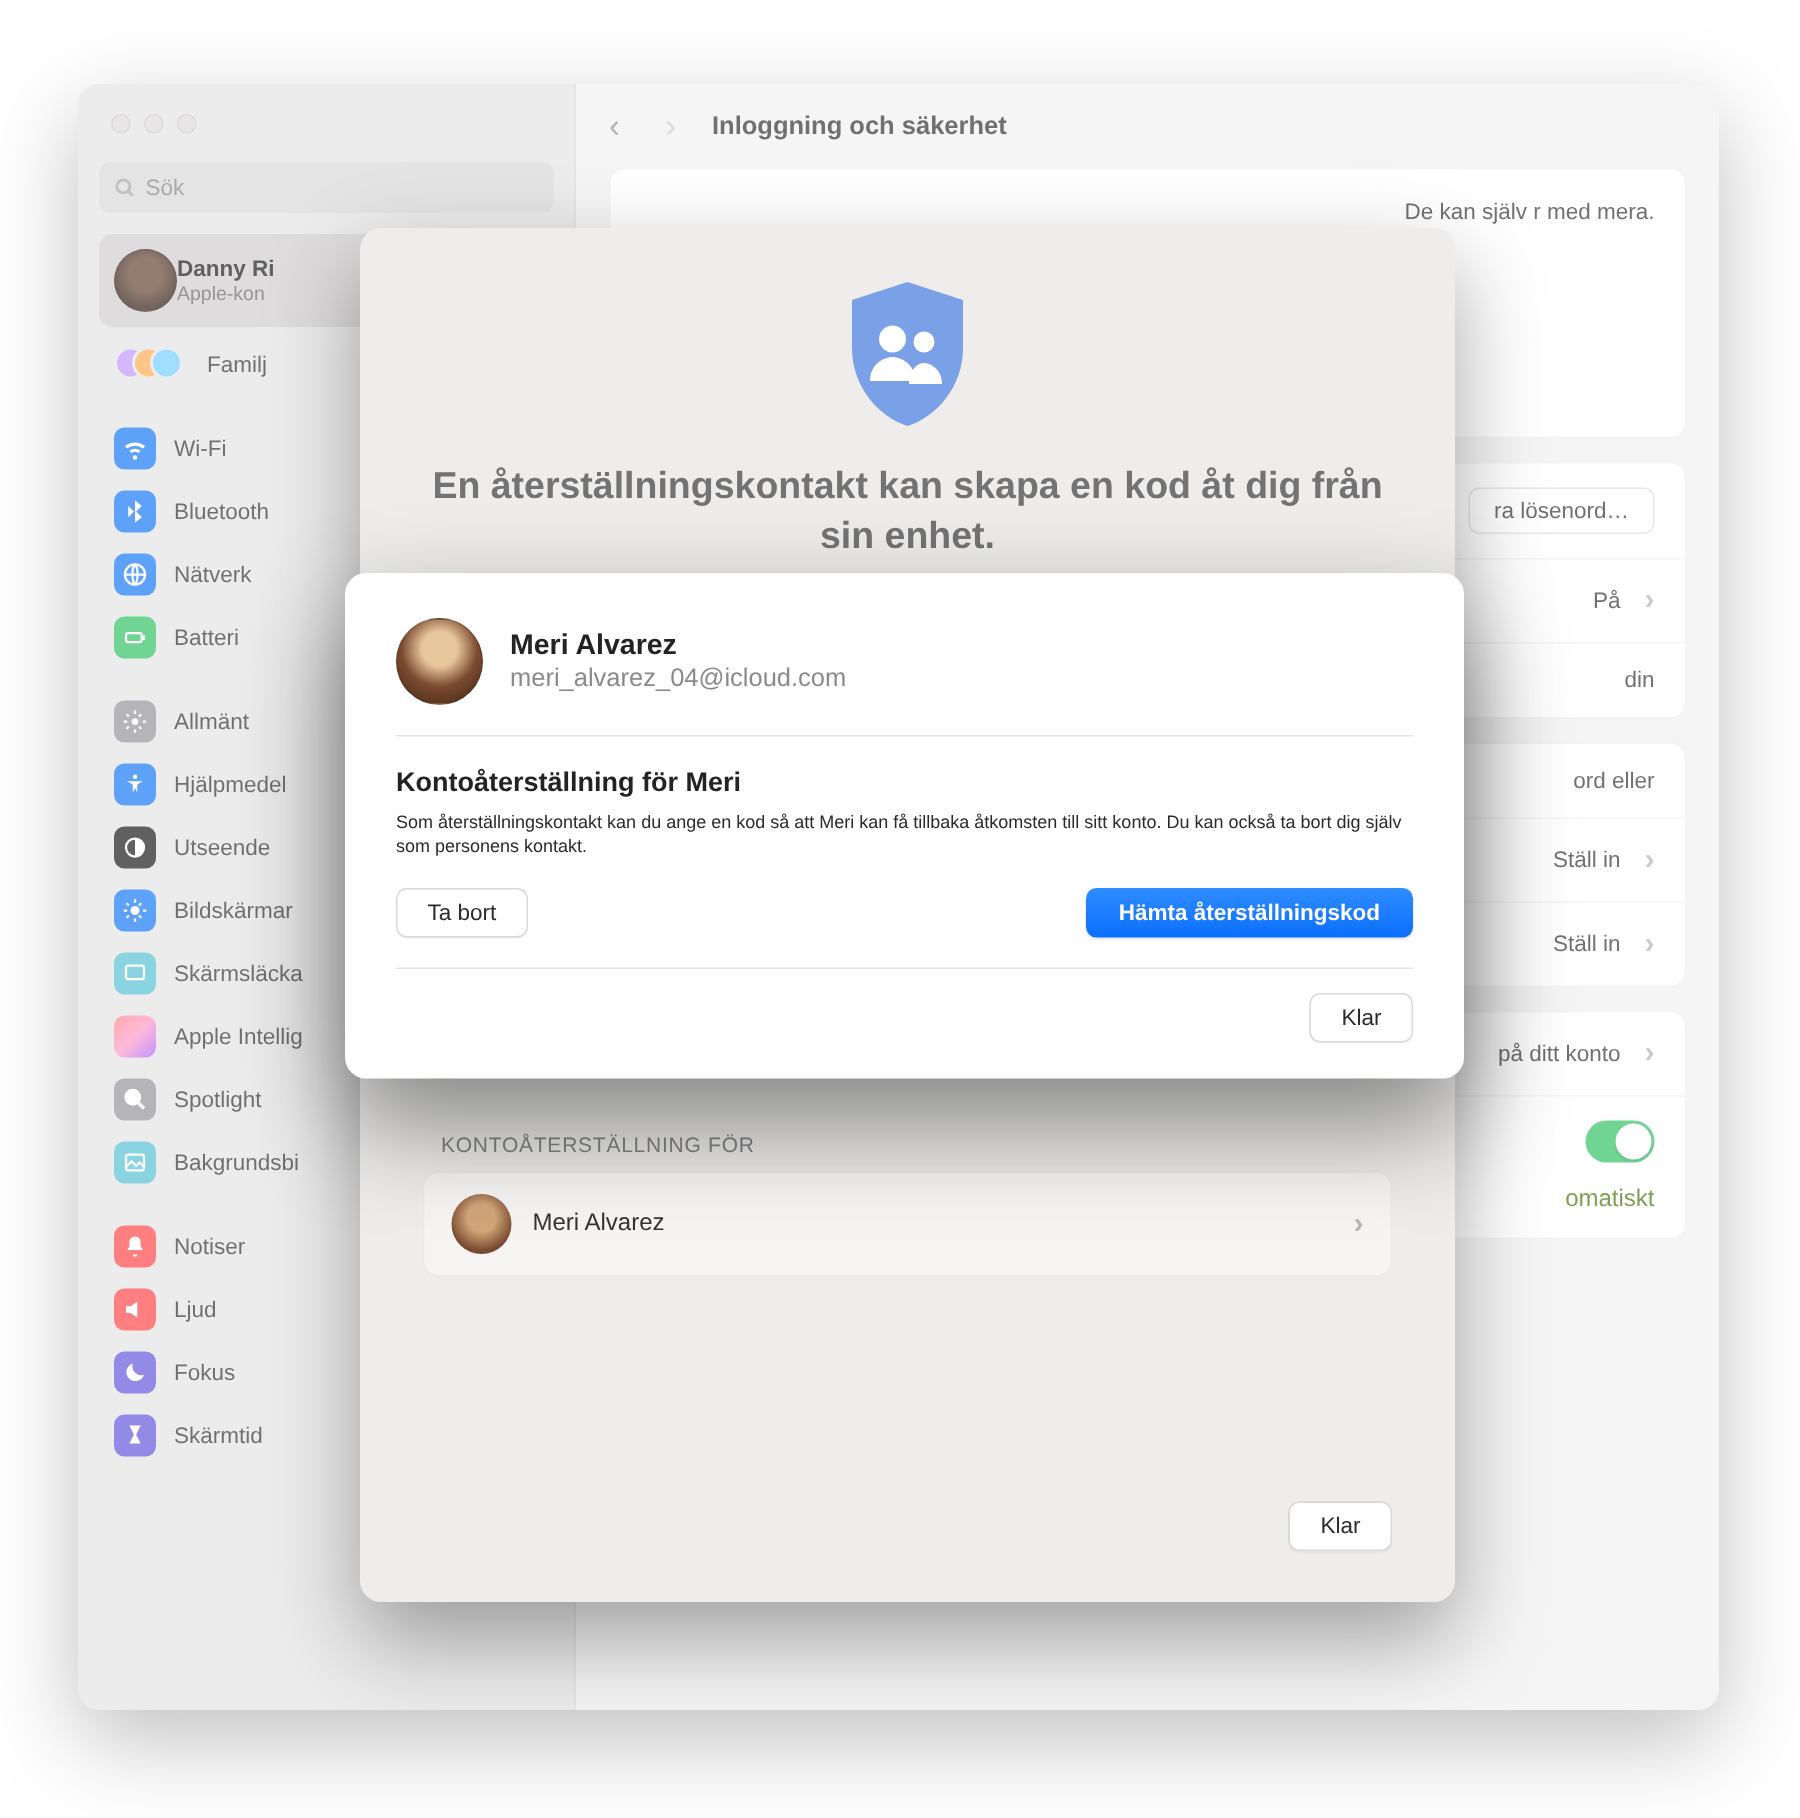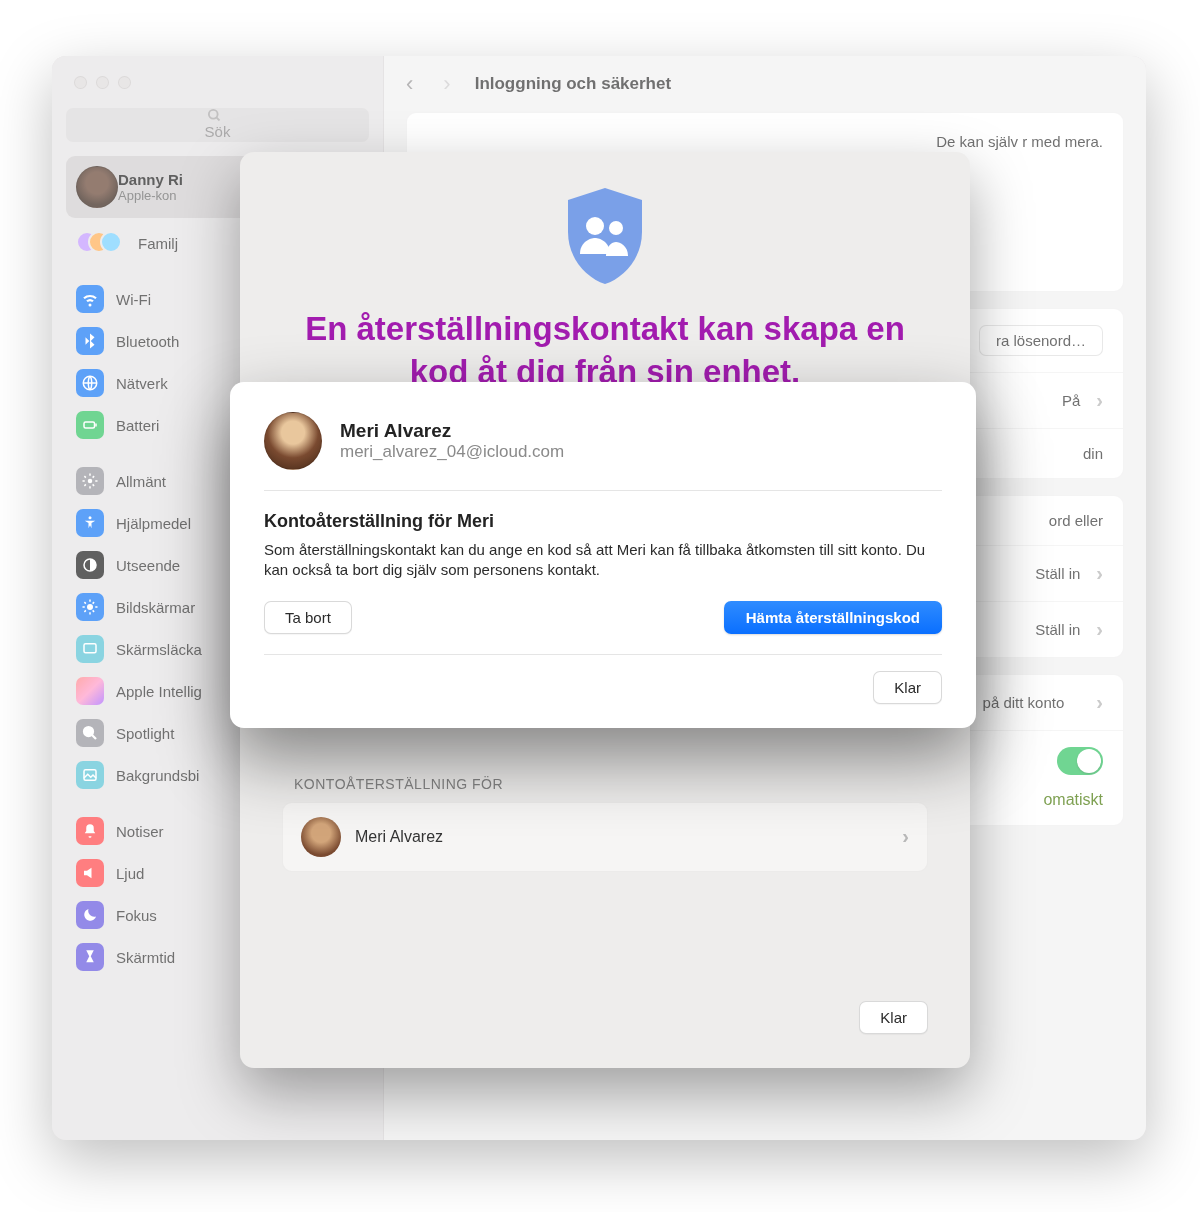--- a/index.html
+++ b/index.html
@@ -42,21 +42,21 @@
     width: 332px;
     background: #e7e5e6;
     padding: 52px 14px 0 14px;
     flex-shrink:0;
     overflow: hidden;
     border-right:1px solid rgba(0,0,0,0.05);
   }
   .search {
     background:#dcdadb; border-radius:7px; height:34px;
     display:flex; align-items:center; padding:0 10px; margin-bottom:14px;
-    color:#8b8a8b; font-size:15px;flex-direction:column;
+    color:#8b8a8b; font-size:15px;
   }
   .search svg { margin-right:6px; opacity:0.6; }
   .account-item {
     background:#d1cfd0; border-radius:9px; padding:10px 10px;
     display:flex; align-items:center; gap:0; margin-bottom:4px;
   }
   .avatar {
     width:42px; height:42px; border-radius:50%;
     background: radial-gradient(circle at 50% 40%, #6b4a3a 35%, #3d2a20 70%);
     border:1px solid rgba(0,0,0,0.15);
@@ -129,21 +129,21 @@
   .sheet1 {
     position:absolute; top:96px; left:188px; width:730px; height:916px;
     background:#eeedec; border-radius:14px;
     box-shadow:0 25px 60px rgba(0,0,0,0.35);
     z-index:40; padding:34px; display:flex; flex-direction:column;
   }
   .shield {
     width:90px; height:100px; margin:0 auto 22px;
   }
   .sheet1 h2 {
-    text-align:center; font-size:33px; font-weight:700; color:#a21caf;
+    text-align:center; font-size:25px; font-weight:700; color:#737373;
     line-height:1.3; margin-bottom:18px;
   }
   .section-label { font-size:14px; color:#848484; letter-spacing:0.5px;
     margin:24px 0 10px 20px; font-weight:500; }
   .contact-row {
     background:#f6f5f4; border:1px solid rgba(0,0,0,0.04); border-radius:10px;
     padding:14px 18px; display:flex; align-items:center; gap:14px;
     margin:0 8px; font-size:16px; color:#343434;
   }
   .contact-row .chev { margin-left:auto; }
@@ -163,21 +163,21 @@
   .dlg-head { display:flex; align-items:center; gap:18px; padding-bottom:20px;
     border-bottom:1px solid rgba(0,0,0,0.1); margin-bottom:20px; }
   .dlg-avatar {
     width:58px; height:58px; border-radius:50%;
     background: radial-gradient(circle at 50% 35%,#e9c79d 25%,#7a4a30 55%,#5a3621 80%);
     border:1px solid rgba(0,0,0,0.08);
   }
   .dlg-name { font-size:19px; font-weight:700; color:#232323; }
   .dlg-email { font-size:17px; color:#8a8a8a; }
   .dlg-sub { font-size:18px; font-weight:700; color:#232323; margin-bottom:8px; }
-  .dlg-body { font-size:15px; color:#2b2b2b; line-height:1.35; margin-bottom:20px; }
+  .dlg-body { font-size:12px; color:#2b2b2b; line-height:1.35; margin-bottom:20px; }
   .dlg-actions { display:flex; justify-content:space-between; align-items:center;
     padding-bottom:20px; border-bottom:1px solid rgba(0,0,0,0.1); margin-bottom:16px;}
   .btn-plain {
     background:#fff; border:1px solid rgba(0,0,0,0.15); border-radius:7px;
     padding:7px 20px; font-size:15px; color:#2b2b2b; font-weight:500;
     box-shadow:0 1px 1px rgba(0,0,0,0.04);
   }
   .btn-primary {
     background: linear-gradient(#2f8cff,#0a6fff); color:#fff; border:none;
     border-radius:7px; padding:8px 22px; font-size:15px; font-weight:600;
@@ -413,21 +413,21 @@
           <span></span>
           <div style="display:flex; align-items:center; gap:16px">
             <span>Ställ in</span>
             <span class="chev">›</span>
           </div>
         </div>
       </div>
       <div class="panel">
         <div class="panel-row">
           <span></span>
-          <div style="display:flex; align-items:center; gap:32px">
+          <div style="display:flex; align-items:center; gap:16px">
             <span>på ditt konto</span>
             <span class="chev">›</span>
           </div>
         </div>
         <div class="panel-row">
           <span></span>
           <div style="display:flex; align-items:center; gap:16px">
             <div class="toggle"></div>
           </div>
         </div>

